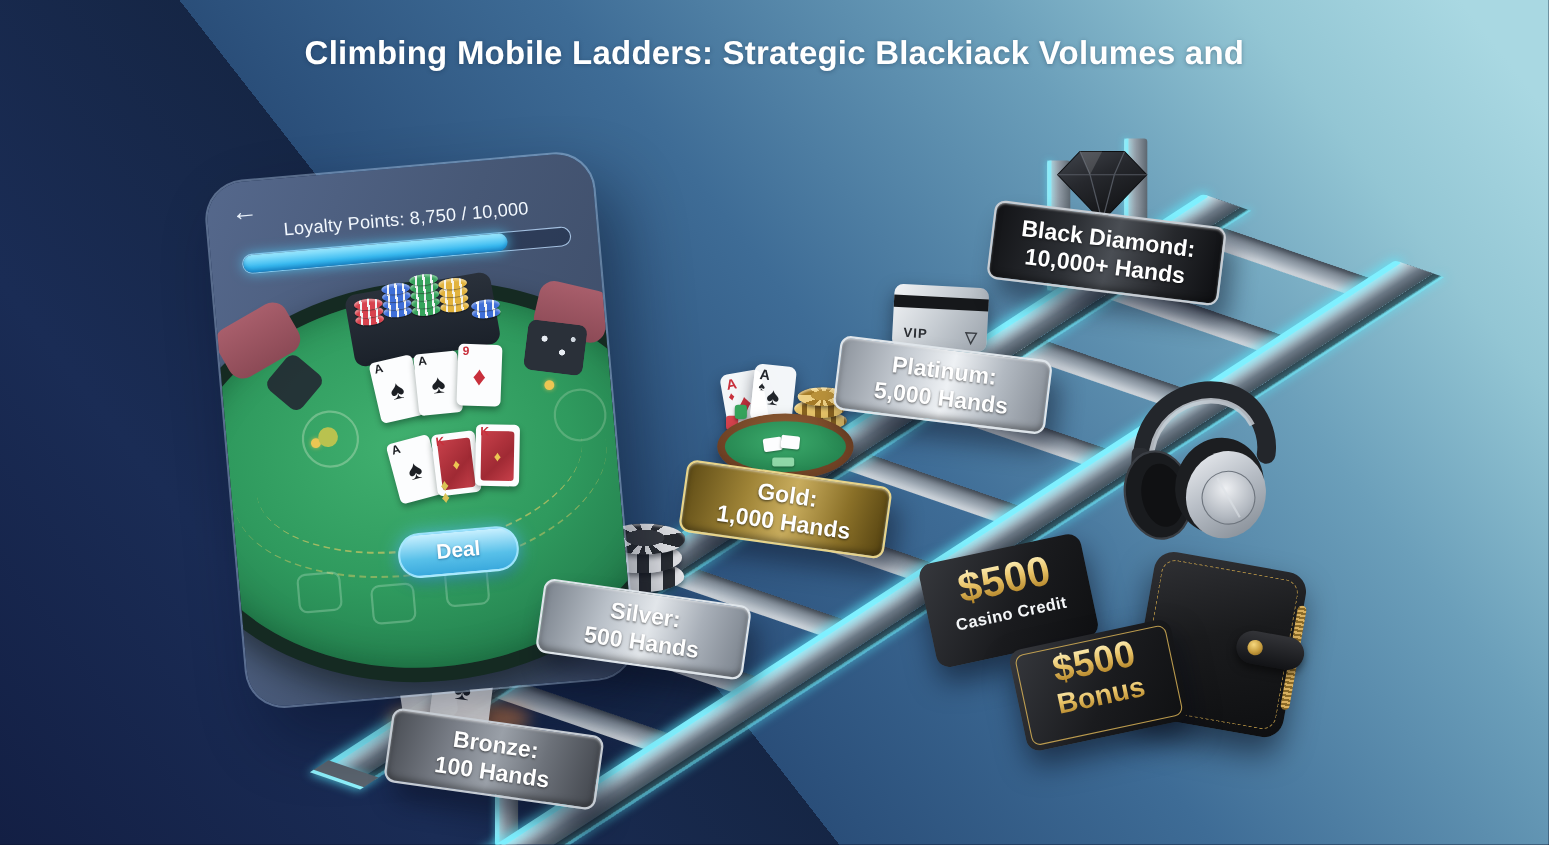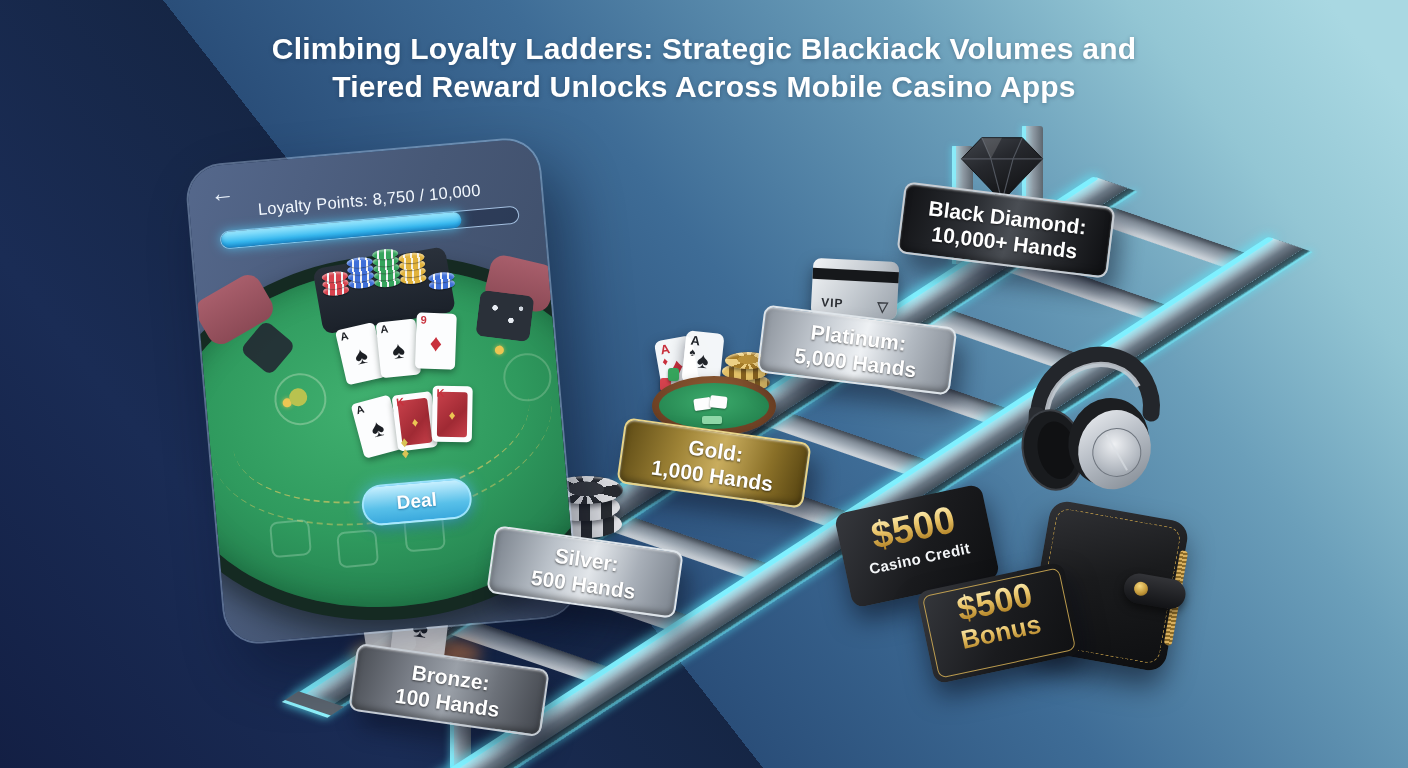--- a/index.html
+++ b/index.html
@@ -505,17 +505,16 @@
       <circle cx="815" cy="248" r="9" opacity=".25"></circle>
       <use href="#star" transform="translate(815,248) scale(1.2)"></use>
       <use href="#star" transform="translate(948,142) scale(0.6)"></use>
       <use href="#star" transform="translate(1040,120) scale(0.45)"></use>
       <use href="#star" transform="translate(545,476) scale(0.35)"></use>
       <use href="#star" transform="translate(893,206) scale(0.3)" opacity=".8"></use>
     </g>
   </svg>
 
   <div class="title">
-    <div>Climbing Loyalty Ladders: Strategic Blackiack Volumes and</div>
-    <div>Tiered Reward Unlocks Across Mobile Casino Apps</div>
+    <div>Climbing Mobile Ladders: Strategic Blackiack Volumes and</div>
   </div>
 
 </div>
 
 </body></html>

